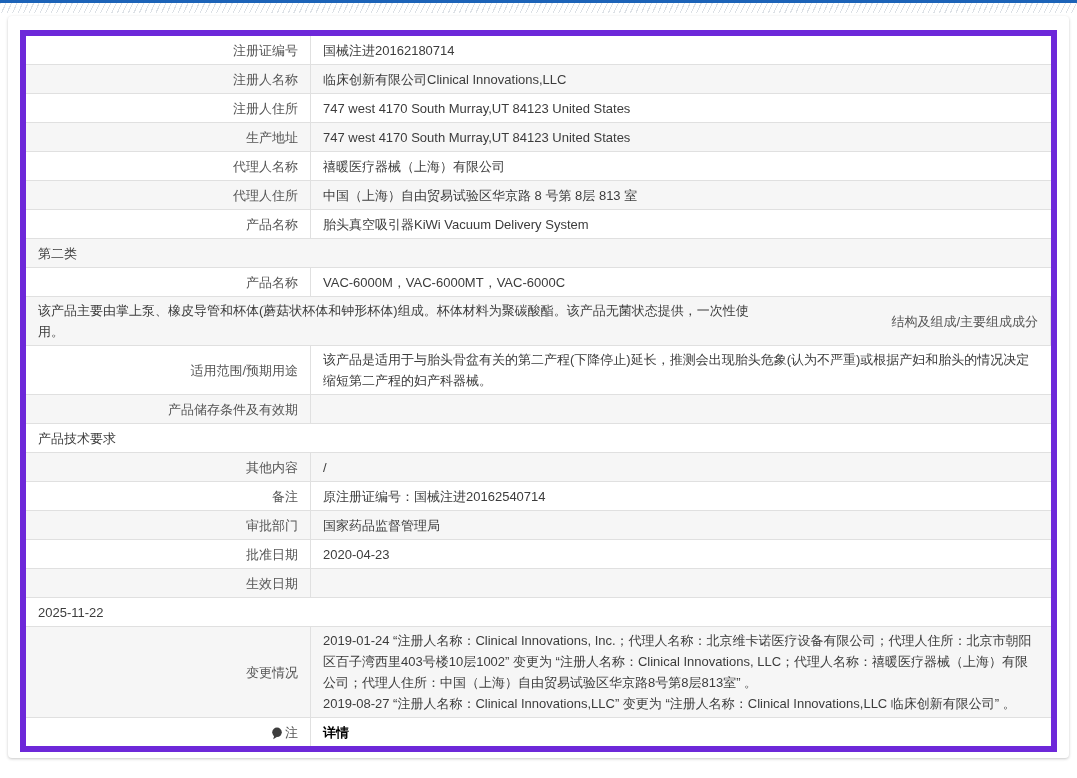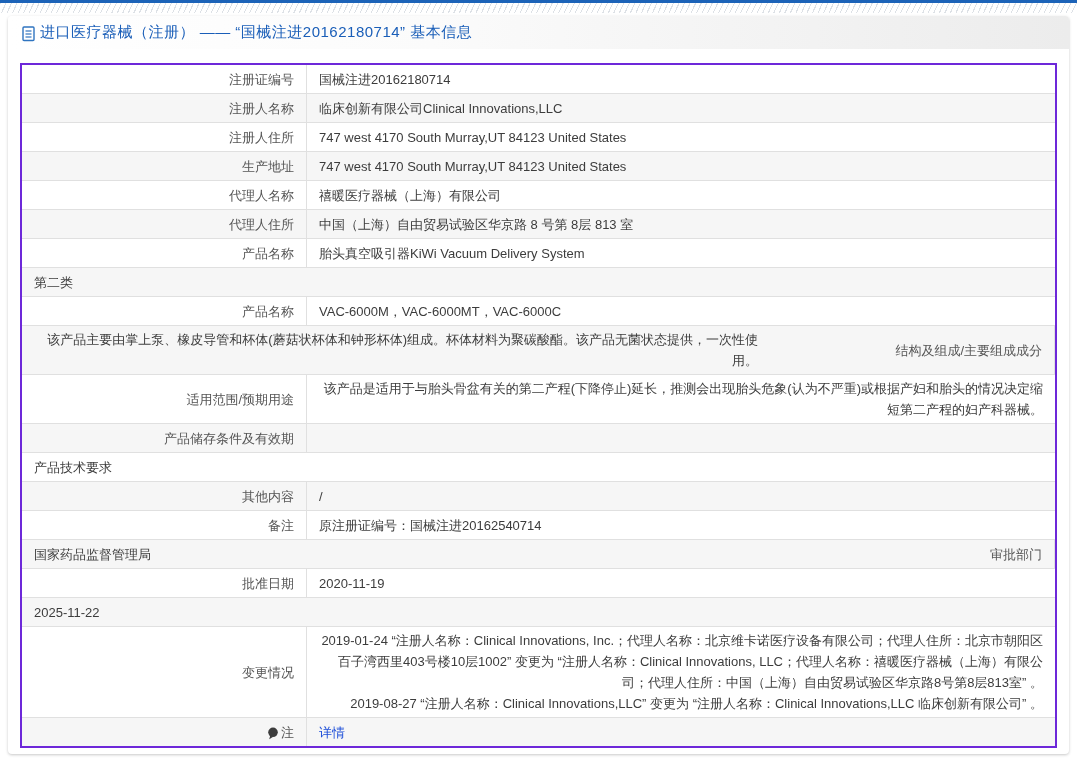--- a/index.html
+++ b/index.html
@@ -28,21 +28,21 @@
     border-radius:4px 4px 0 0;
   }
   .doc-icon{display:inline-flex;margin-right:4px;position:relative;top:1px;}
   .panel-title{
     color:#1a5eb8;
     font-size:15px;
     letter-spacing:.5px;
   }
   .panel-body{padding:14px 12px 6px 12px;}
   .info-table{
-    border:2px solid #6d28d9;
+    border:6px solid #6d28d9;
     background:#ffffff;
   }
   .row{display:flex;min-height:28px;}
   .row + .row{border-top:1px solid #e0e0e0;}
   .row:nth-child(even){background:#f6f6f6;}
   .cell{
     padding:3px 12px;
     font-size:13px;
     line-height:21px;
     display:flex;align-items:center;
@@ -51,47 +51,36 @@
   .cell.label{
     flex:0 0 285px;width:285px;
     justify-content:flex-end;text-align:right;
     color:#555555;
     border-right:1px solid #e0e0e0;
   }
   .cell.value{
     flex:1;
     color:#3c3c3c;
     white-space:pre-line;
-    text-align:right;
   }
   .balloon-icon{display:inline-flex;margin-right:2px;position:relative;top:1px;}
   .detail-link{
-    color:#1d4ed8;
+    color:#000000;
     text-decoration:none;
     cursor:pointer;
+    font-weight:bold;
   }
 </style>
 </head>
 <body>
 
 <div class="top-accent"></div>
 <div class="stripe-band"></div>
 
 <div class="panel">
-  <div class="panel-header">
-    <span class="doc-icon">
-      <svg width="14" height="16" viewBox="0 0 14 16">
-        <rect x="1" y="1" width="11" height="13.5" fill="#ffffff" stroke="#2f74c0" stroke-width="1.4" rx="1"></rect>
-        <line x1="3.5" y1="5" x2="9.5" y2="5" stroke="#2f74c0" stroke-width="1.2"></line>
-        <line x1="3.5" y1="8" x2="9.5" y2="8" stroke="#2f74c0" stroke-width="1.2"></line>
-        <line x1="3.5" y1="11" x2="9.5" y2="11" stroke="#2f74c0" stroke-width="1.2"></line>
-      </svg>
-    </span>
-    <span class="panel-title">进口医疗器械（注册） —— “国械注进20162180714” 基本信息</span>
-  </div>
 
   <div class="panel-body">
     <div class="info-table">
 
       <div class="row">
         <div class="cell label">注册证编号</div>
         <div class="cell value">国械注进20162180714</div>
       </div>
       <div class="row">
         <div class="cell label">注册人名称</div>
@@ -141,26 +130,30 @@
       </div>
       <div class="row">
         <div class="cell label">其他内容</div>
         <div class="cell value">/</div>
       </div>
       <div class="row">
         <div class="cell label">备注</div>
         <div class="cell value">原注册证编号：国械注进20162540714</div>
       </div>
       <div class="row">
+        <div class="cell label">审批部门</div>
         <div class="cell value">国家药品监督管理局</div>
-        <div class="cell label">审批部门</div>
       </div>
       <div class="row">
         <div class="cell label">批准日期</div>
-        <div class="cell value">2020-11-19</div>
+        <div class="cell value">2020-04-23</div>
+      </div>
+      <div class="row">
+        <div class="cell label">生效日期</div>
+        <div class="cell value"></div>
       </div>
       <div class="row">
         <div class="cell value">2025-11-22</div>
       </div>
       <div class="row">
         <div class="cell label">变更情况</div>
         <div class="cell value">2019-01-24 “注册人名称：Clinical Innovations, Inc.；代理人名称：北京维卡诺医疗设备有限公司；代理人住所：北京市朝阳区百子湾西里403号楼10层1002” 变更为 “注册人名称：Clinical Innovations, LLC；代理人名称：禧暖医疗器械（上海）有限公司；代理人住所：中国（上海）自由贸易试验区华京路8号第8层813室” 。
 2019-08-27 “注册人名称：Clinical Innovations,LLC” 变更为 “注册人名称：Clinical Innovations,LLC 临床创新有限公司” 。</div>
       </div>
       <div class="row">

